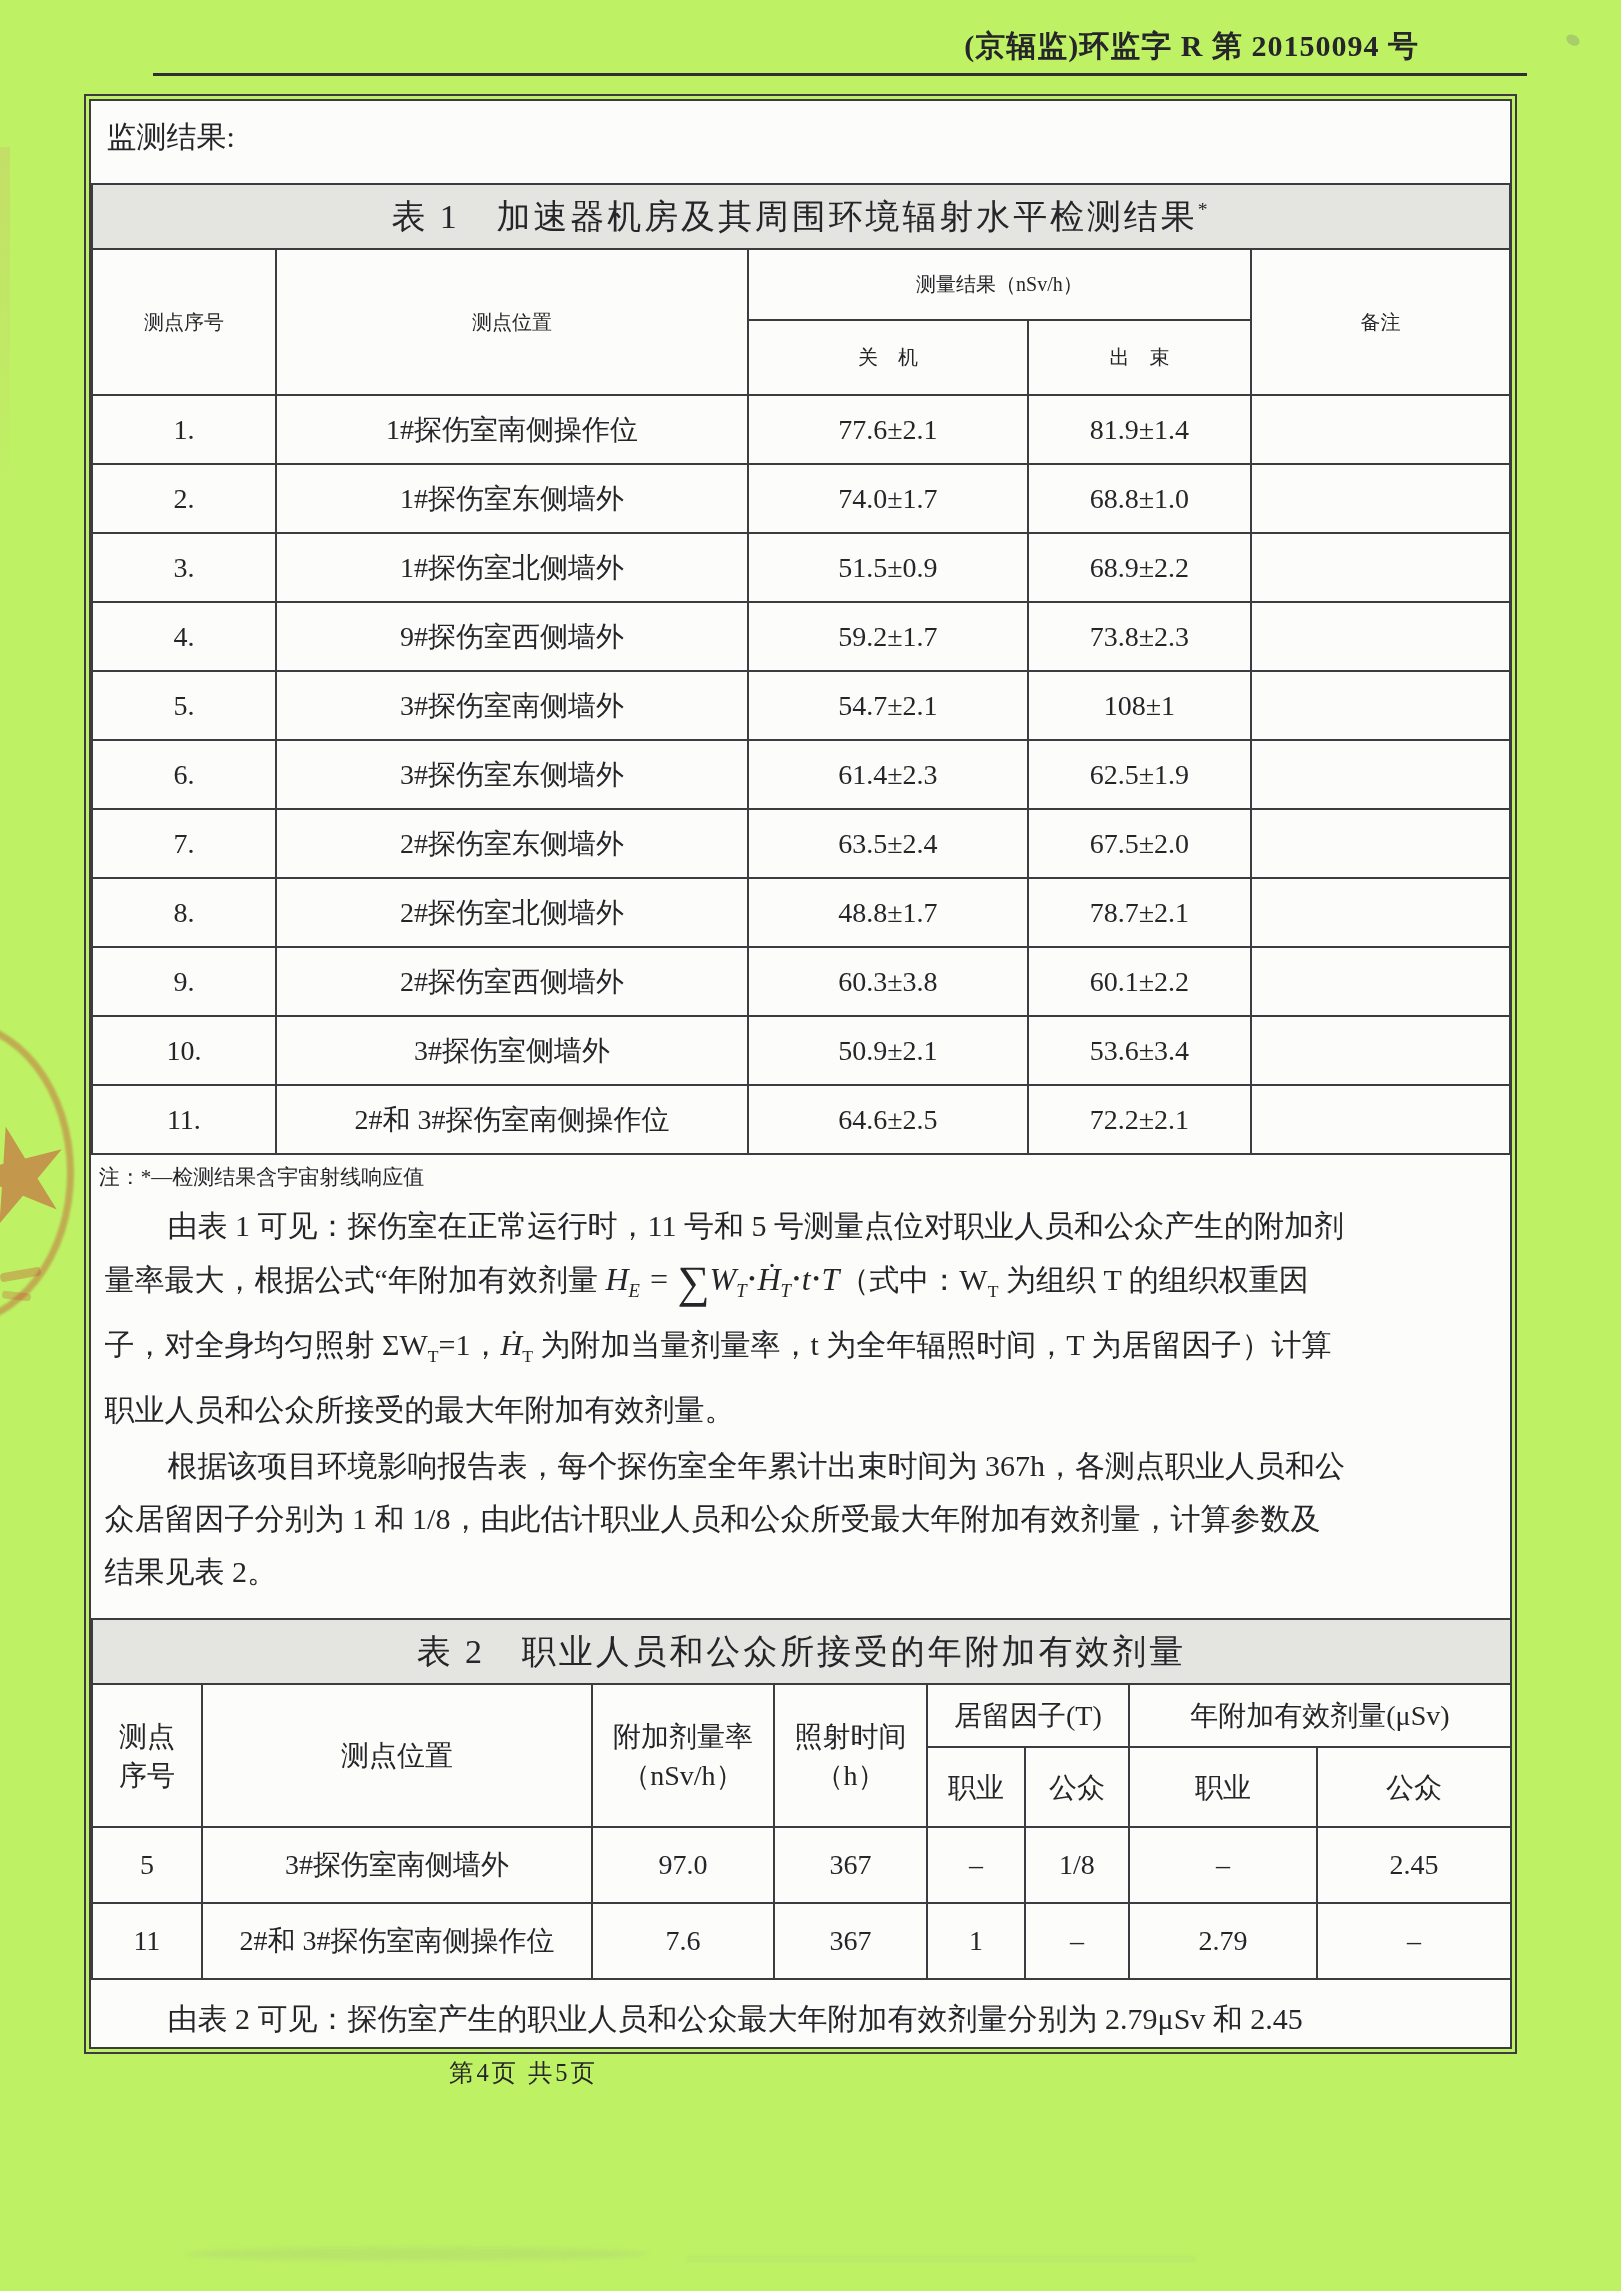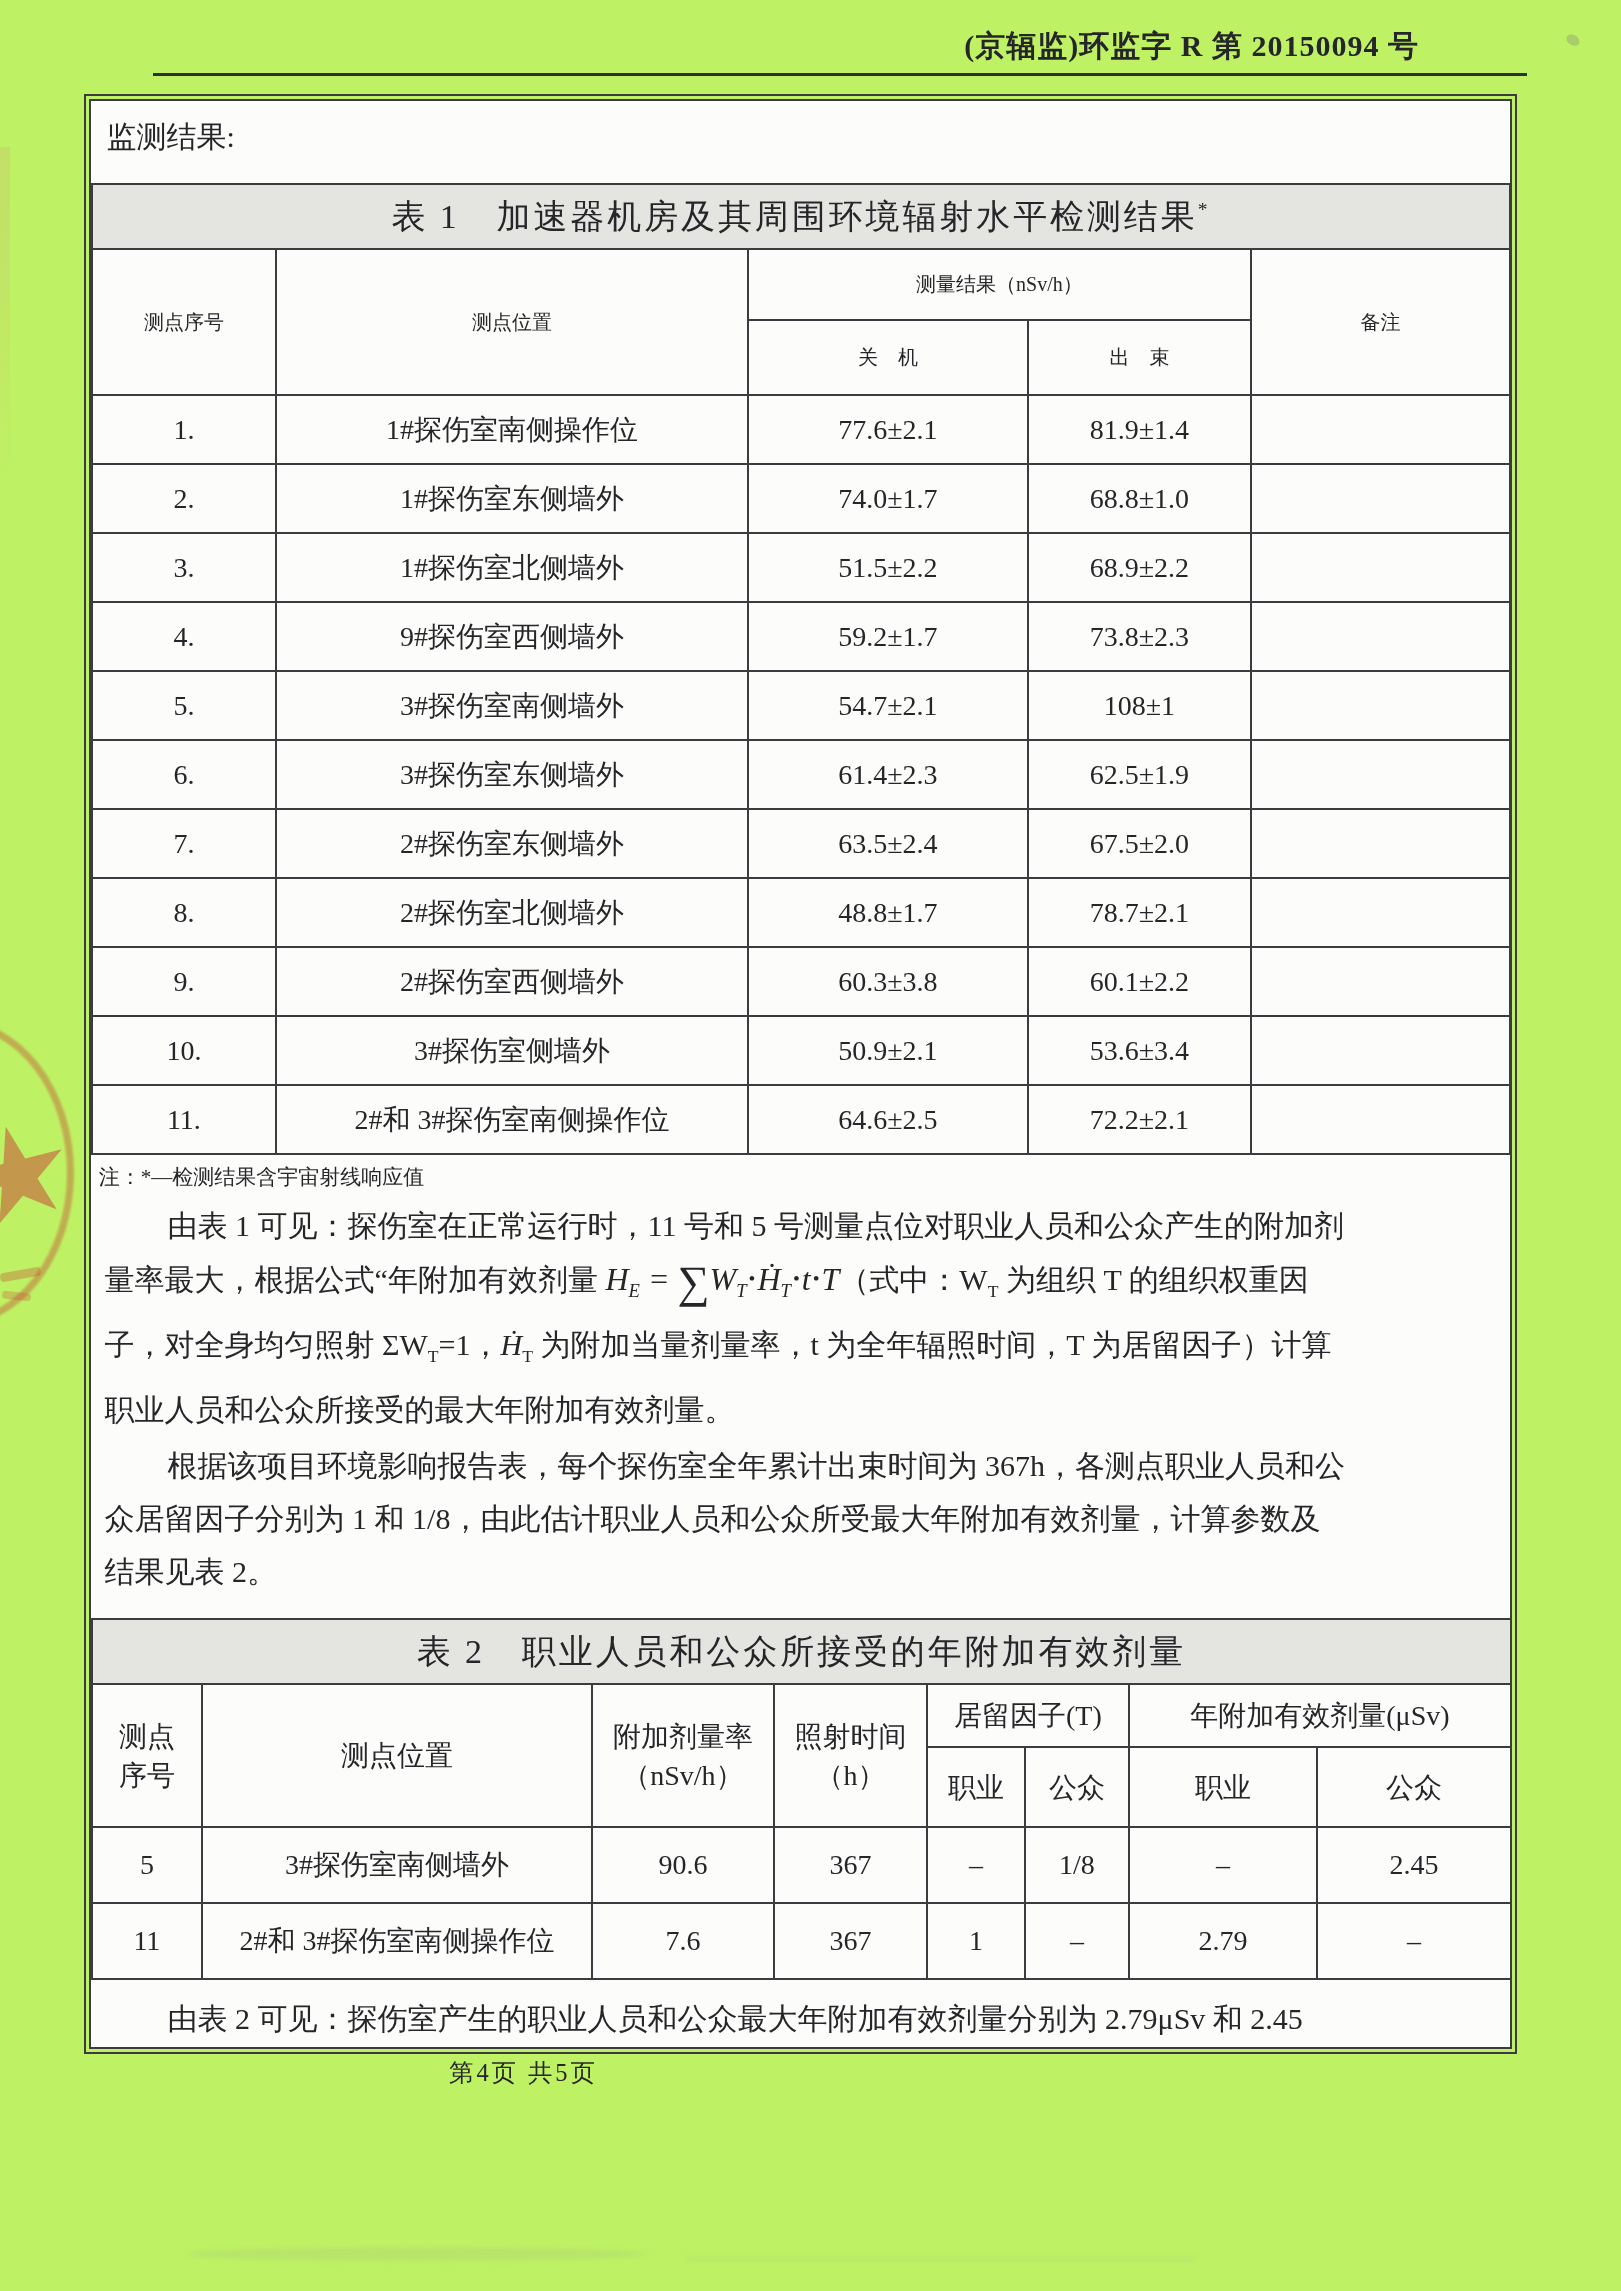--- a/index.html
+++ b/index.html
@@ -113,21 +113,21 @@
         <tr class="data-row">
           <td class="c-no">2.</td>
           <td>1#探伤室东侧墙外</td>
           <td>74.0±1.7</td>
           <td>68.8±1.0</td>
           <td></td>
         </tr>
         <tr class="data-row">
           <td class="c-no">3.</td>
           <td>1#探伤室北侧墙外</td>
-          <td>51.5±2.2</td>
+          <td>51.5±0.9</td>
           <td>68.9±2.2</td>
           <td></td>
         </tr>
         <tr class="data-row">
           <td class="c-no">4.</td>
           <td>9#探伤室西侧墙外</td>
           <td>59.2±1.7</td>
           <td>73.8±2.3</td>
           <td></td>
         </tr>
@@ -223,21 +223,21 @@
         </tr>
         <tr class="sub-row">
           <td class="h-cell">职业</td>
           <td class="h-cell">公众</td>
           <td class="h-cell">职业</td>
           <td class="h-cell">公众</td>
         </tr>
         <tr class="data-row">
           <td>5</td>
           <td>3#探伤室南侧墙外</td>
-          <td>90.6</td>
+          <td>97.0</td>
           <td>367</td>
           <td>–</td>
           <td>1/8</td>
           <td>–</td>
           <td>2.45</td>
         </tr>
         <tr class="data-row">
           <td>11</td>
           <td>2#和 3#探伤室南侧操作位</td>
           <td>7.6</td>

